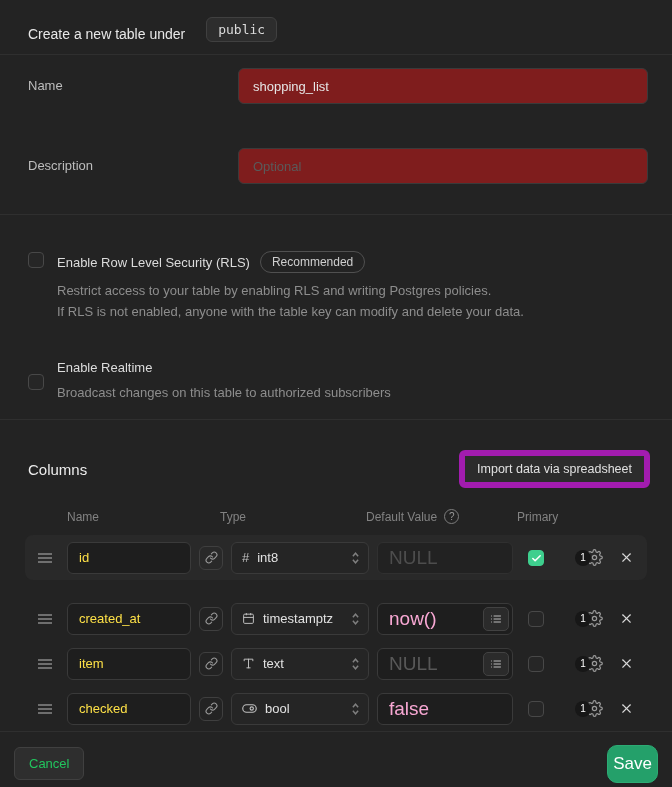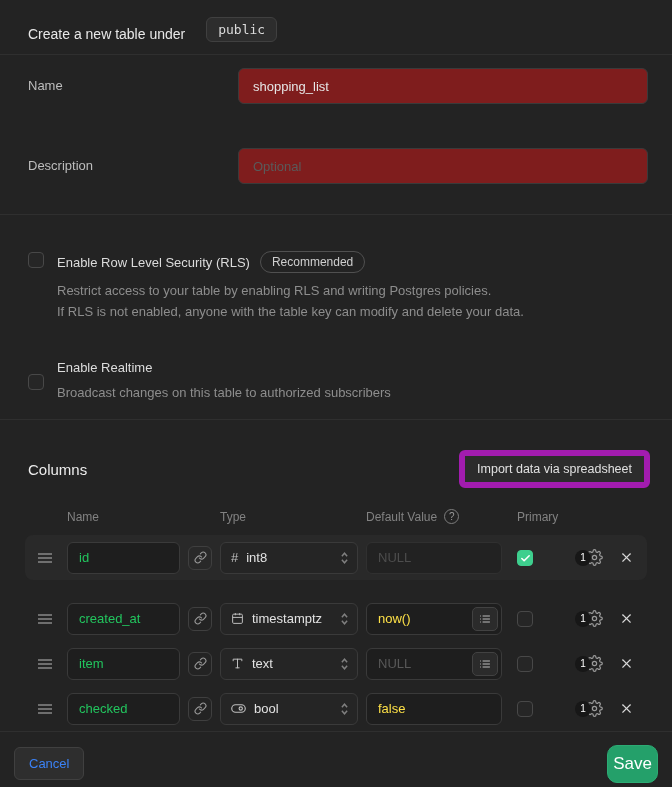--- a/index.html
+++ b/index.html
@@ -74,41 +74,41 @@
     width: 15px; height: 15px; border: 1px solid #7d7d7d; border-radius: 50%;
     display: inline-flex; align-items: center; justify-content: center;
     font-size: 10px; color: #9a9a9a; cursor: pointer;
   }
 
   .col-row { display: flex; align-items: center; height: 45px; margin: 0 25px; padding: 0 13px; }
   .col-row.highlight { background: #292929; border-radius: 8px; margin-top: 11px; margin-bottom: 16px; }
   .col-row + .col-row { }
   .drag { width: 14px; margin-right: 15px; display: inline-flex; cursor: grab; }
   .cname {
-    width: 113px; height: 32px; background: #1e1e1e; border: 1px solid #3a3a3a;
-    border-radius: 6px; color: #22c55e; font-size: 13px; padding: 0 11px;
+    width: 124px; height: 32px; background: #1e1e1e; border: 1px solid #3a3a3a;
+    border-radius: 6px; color: #fde047; font-size: 13px; padding: 0 11px;
     margin-right: 8px; font-family: "Liberation Sans", sans-serif; outline: none;
   }
   .link-btn {
     width: 24px; height: 24px; border: 1px solid #3f3f3f; border-radius: 6px;
     background: transparent; display: inline-flex; align-items: center;
     justify-content: center; margin-right: 8px; cursor: pointer;
   }
   .type-select {
     width: 138px; height: 32px; background: #252525; border: 1px solid #3a3a3a;
     border-radius: 6px; display: flex; align-items: center; gap: 8px;
     padding: 0 8px 0 10px; margin-right: 8px; cursor: pointer; overflow: hidden;
   }
   .ticon { color: #c0c0c0; font-size: 13px; display: inline-flex; align-items: center; flex: 0 0 auto; }
   .tlabel { color: #e2e2e2; font-size: 13px; white-space: nowrap; flex: 1; }
   .chevrons { display: inline-flex; flex: 0 0 auto; opacity: .9; }
   .default-wrap { width: 136px; height: 32px; position: relative; margin-right: 15px; }
   .dinput {
     width: 100%; height: 100%; background: #1e1e1e; border: 1px solid #3a3a3a;
-    border-radius: 6px; color: #fde047; font-size: 13px; padding: 0 11px;
+    border-radius: 6px; color: #f9a8d4; font-size: 19px; padding: 0 11px;
     font-family: "Liberation Sans", sans-serif; outline: none;
   }
   .dinput::placeholder { color: #585858; }
   .dinput.dim { border-color: #303030; background: #222222; }
   .dinput.dim::placeholder { color: #4d4d4d; }
   .suggest-btn {
     position: absolute; right: 4px; top: 4px; width: 26px; height: 24px;
     background: #2b2b2b; border: 1px solid #424242; border-radius: 5px;
     display: inline-flex; align-items: center; justify-content: center; cursor: pointer;
   }
@@ -121,21 +121,21 @@
   }
   .remove-btn { background: none; border: none; margin-left: 16px; display: inline-flex; cursor: pointer; padding: 0; }
 
   
   .ftr {
     height: 64px; flex: 0 0 64px; border-top: 1px solid #2f2f2f;
     display: flex; align-items: center; justify-content: space-between; padding: 0 14px;
   }
   .cancel-btn {
     background: #2e2e2e; border: 1px solid #404040; border-radius: 6px;
-    color: #3b82f6; font-size: 13px; padding: 8px 14px; cursor: pointer;
+    color: #22c55e; font-size: 13px; padding: 8px 14px; cursor: pointer;
     font-family: "Liberation Sans", sans-serif;
   }
   .save-btn {
     background: #24a06a; border: 1px solid #2cab74; border-radius: 10px;
     color: #ffffff; font-size: 17px; padding: 8px 5px; cursor: pointer;
     font-family: "Liberation Sans", sans-serif;
   }
 </style>
 </head>
 <body>

